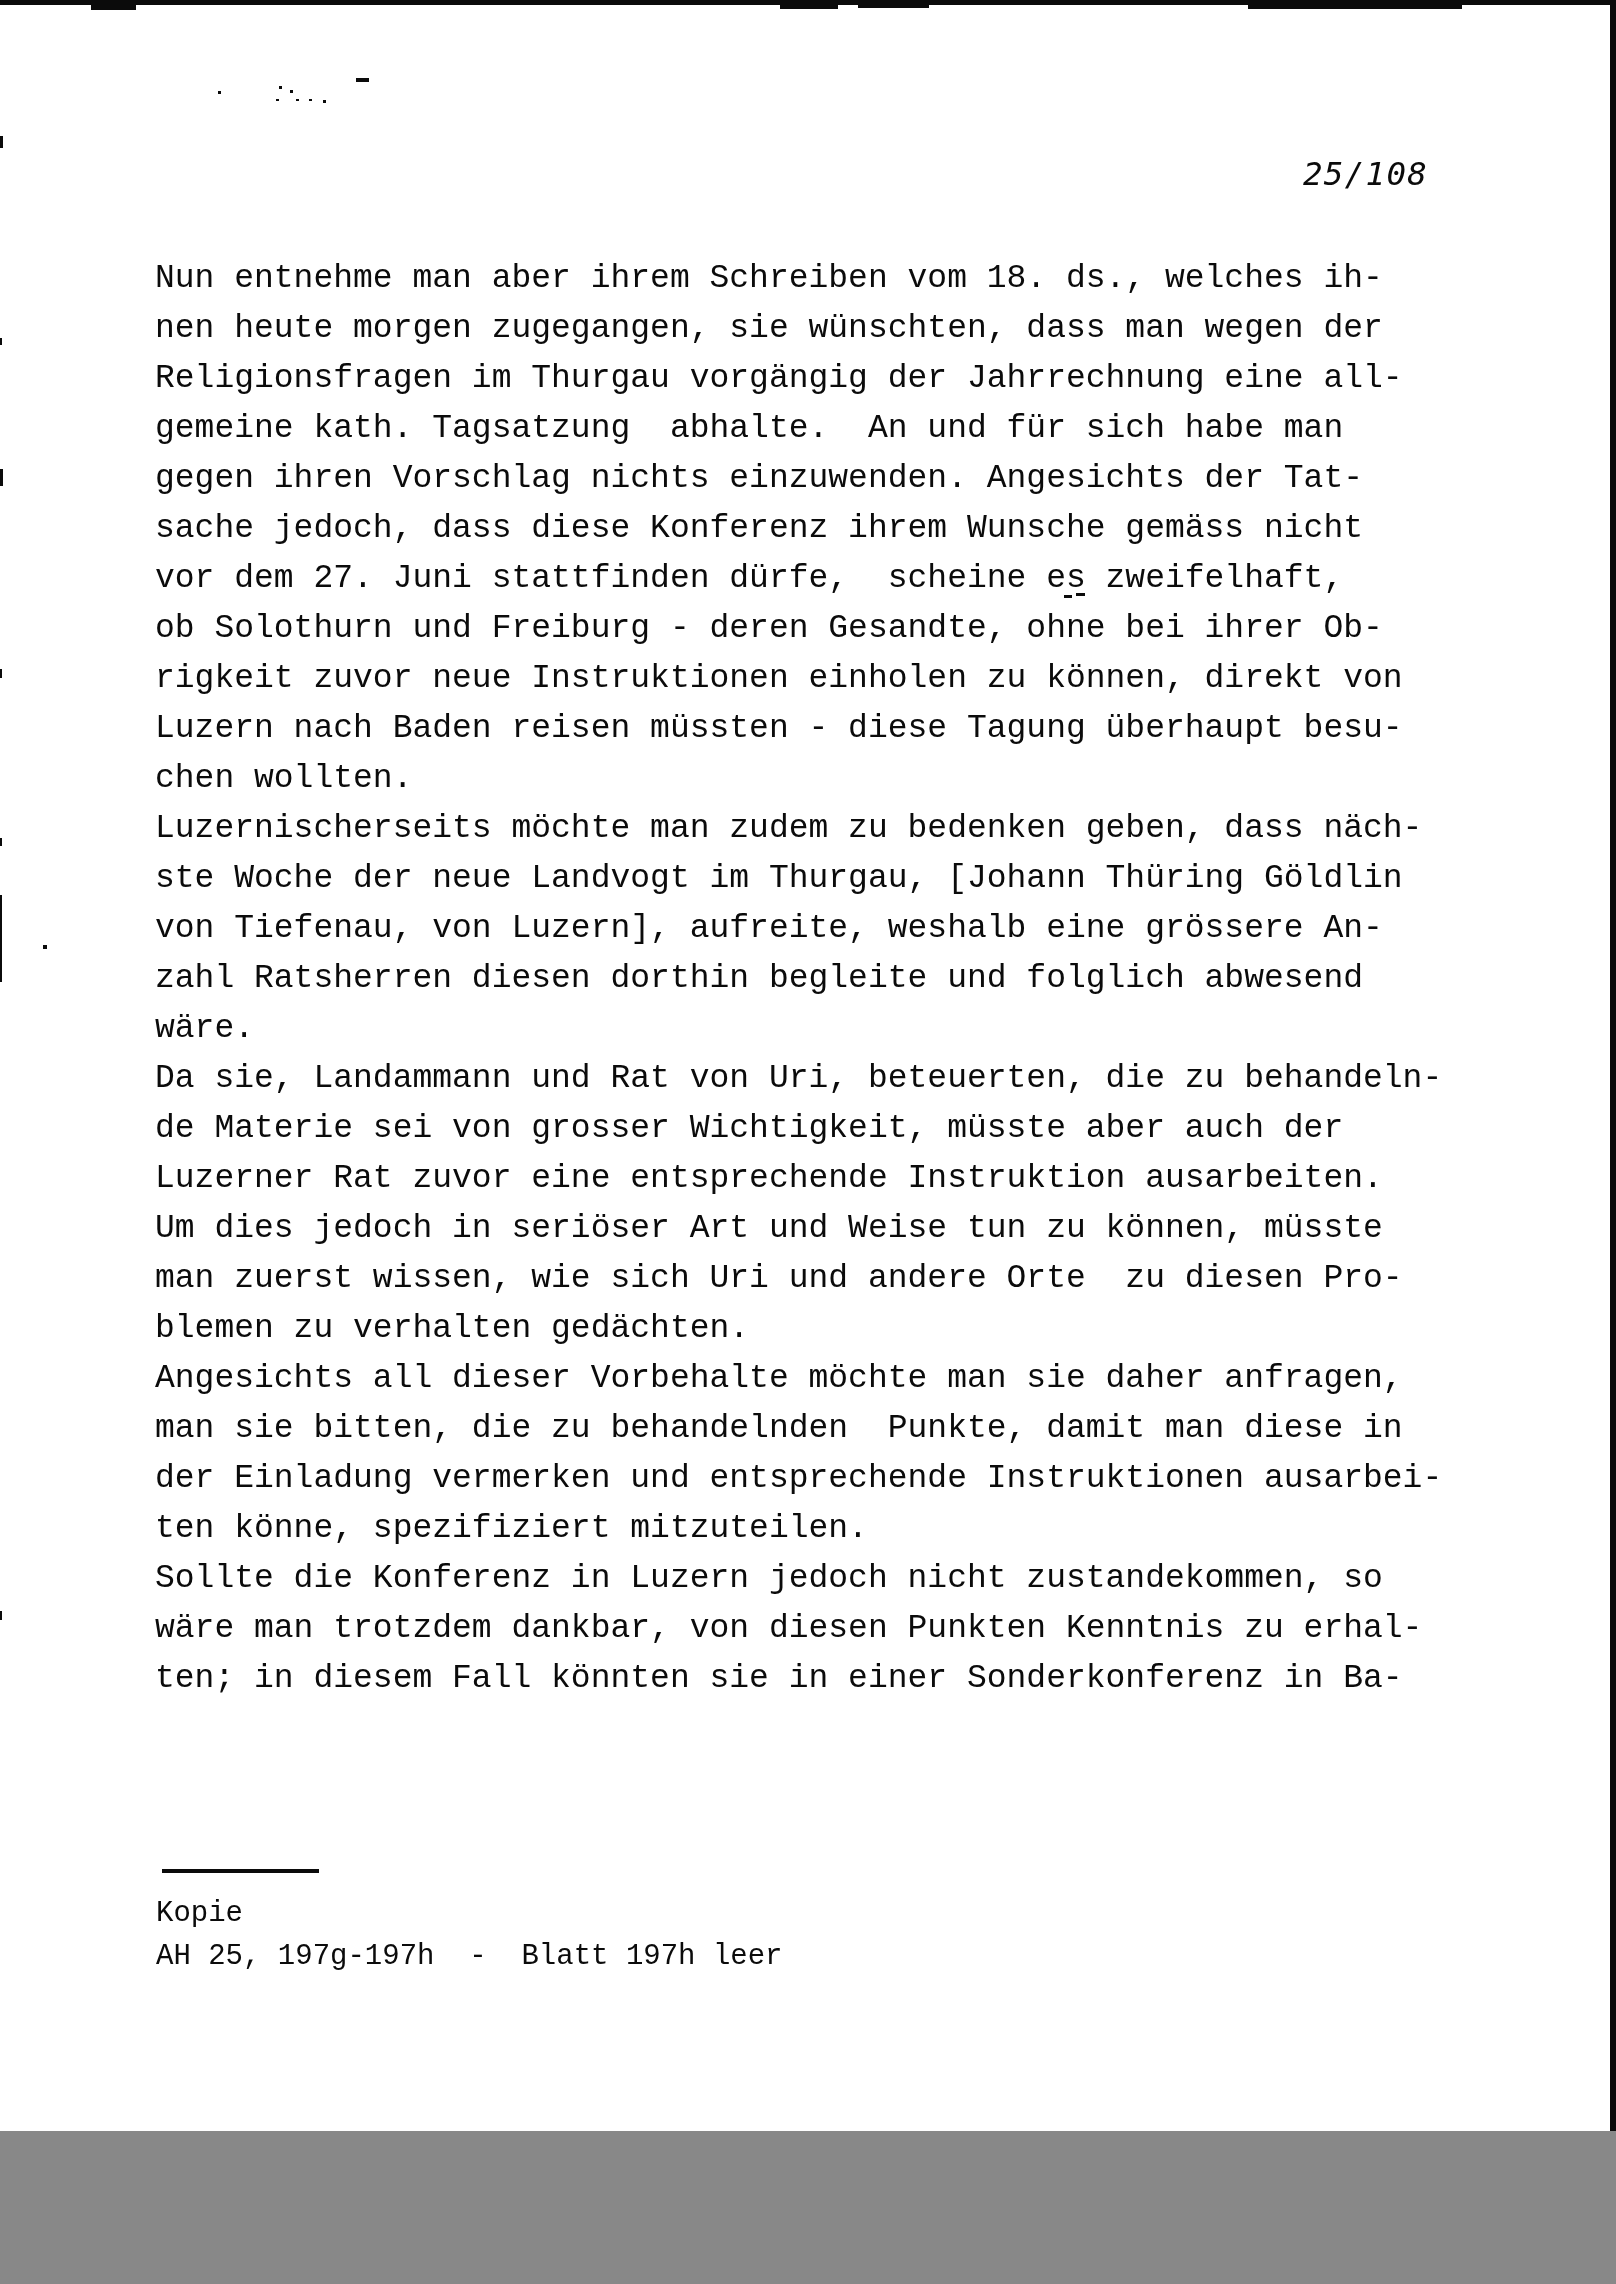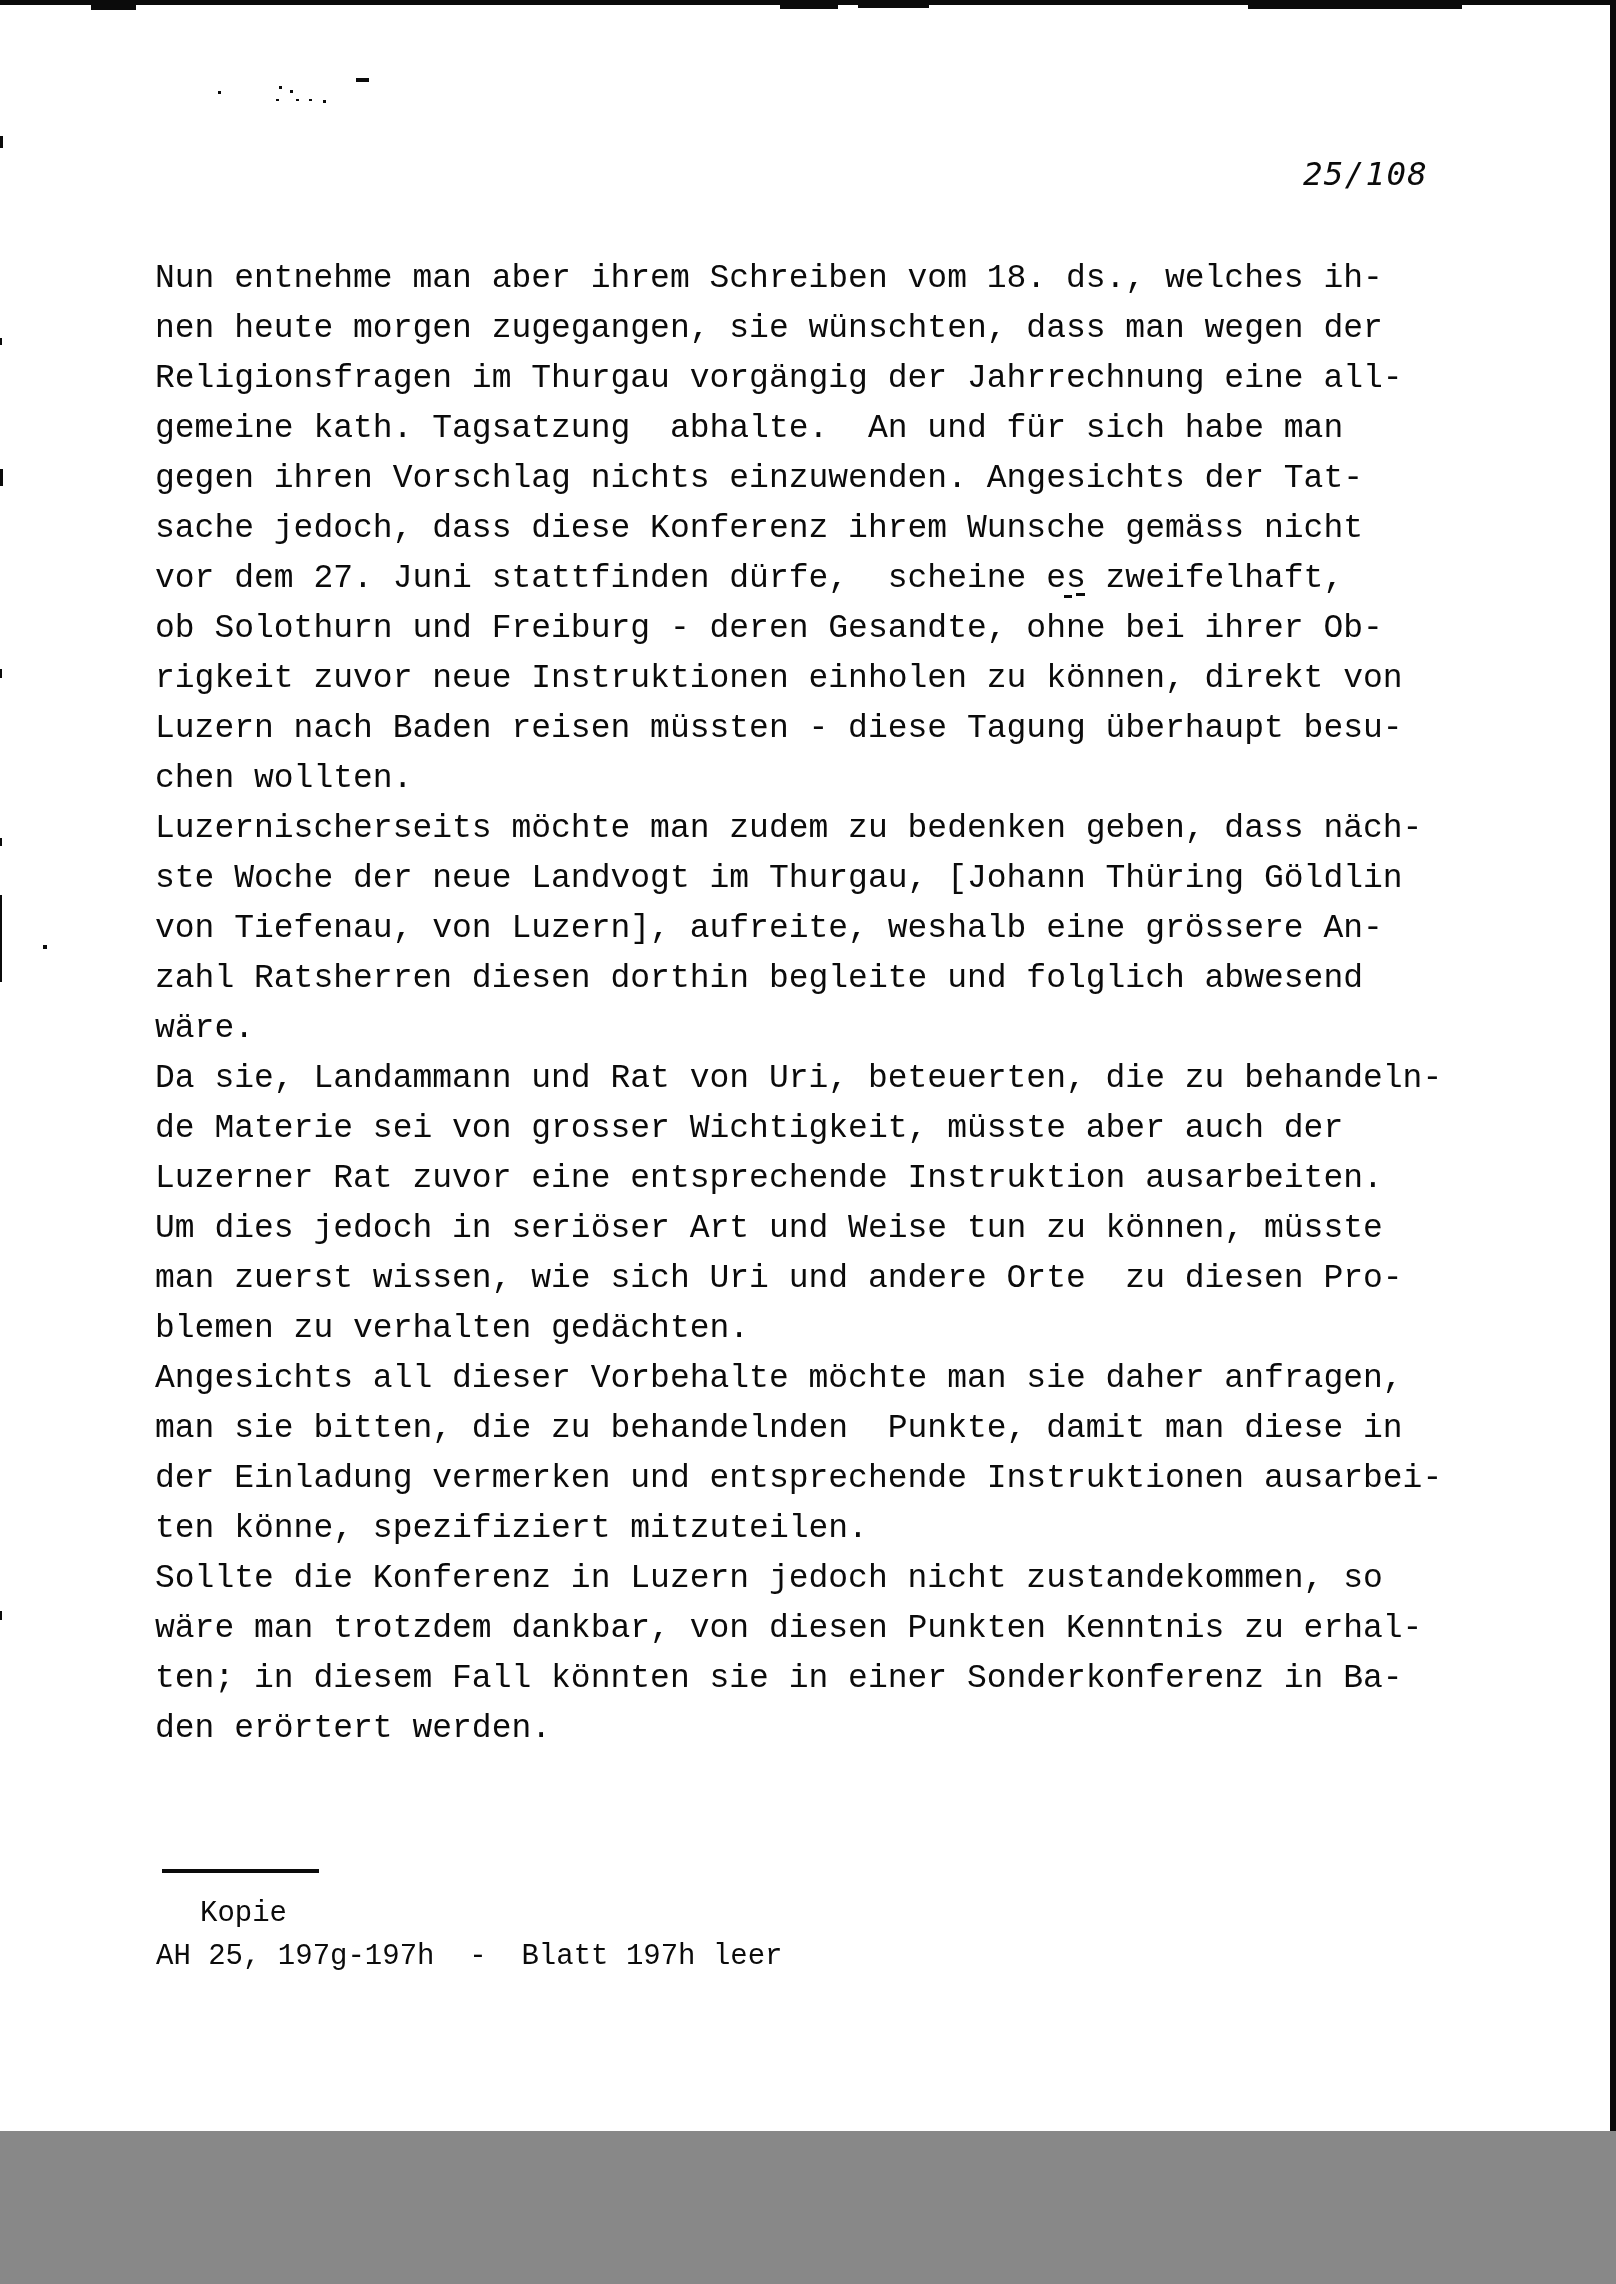--- a/index.html
+++ b/index.html
@@ -28,21 +28,21 @@
   }
   
   .body-text{position:absolute;left:155px;top:229px;margin-top:25px;}
   .line{
     white-space:pre;
     font:33px/50px "Liberation Mono", monospace;
     letter-spacing:0px;
   }
   
   .footer-rule{position:absolute;left:162px;top:1869px;width:157px;height:3.9px;background:var(--ink);}
-  .footer-line1{position:absolute;left:156px;top:1895px;font:29px/38px "Liberation Mono", monospace;white-space:pre;margin-left:44px;}
+  .footer-line1{position:absolute;left:156px;top:1895px;font:29px/38px "Liberation Mono", monospace;white-space:pre;}
   .footer-line2{position:absolute;left:156px;top:1938px;font:29px/38px "Liberation Mono", monospace;white-space:pre;}
   
   .handwriting{
     position:absolute;left:1439px;top:2214px;
     font:italic 56px/58px "DejaVu Sans", sans-serif;
     transform:skewX(-10deg) rotate(-3deg);
     letter-spacing:2.6px;
     z-index:5;
   }
   
@@ -107,21 +107,20 @@
     <div class="line">Um dies jedoch in seriöser Art und Weise tun zu können, müsste</div>
     <div class="line">man zuerst wissen, wie sich Uri und andere Orte  zu diesen Pro-</div>
     <div class="line">blemen zu verhalten gedächten.</div>
     <div class="line">Angesichts all dieser Vorbehalte möchte man sie daher anfragen,</div>
     <div class="line">man sie bitten, die zu behandelnden  Punkte, damit man diese in</div>
     <div class="line">der Einladung vermerken und entsprechende Instruktionen ausarbei-</div>
     <div class="line">ten könne, spezifiziert mitzuteilen.</div>
     <div class="line">Sollte die Konferenz in Luzern jedoch nicht zustandekommen, so</div>
     <div class="line">wäre man trotzdem dankbar, von diesen Punkten Kenntnis zu erhal-</div>
     <div class="line">ten; in diesem Fall könnten sie in einer Sonderkonferenz in Ba-</div>
-    <div class="line">den erörtert werden.</div>
   </div>
 
   <div class="footer-rule"></div>
   <div class="footer-line1">Kopie</div>
   <div class="footer-line2">AH 25, 197g-197h  -  Blatt 197h leer</div>
 
   <div class="handwriting">25/123</div>
 
 </div>
 

